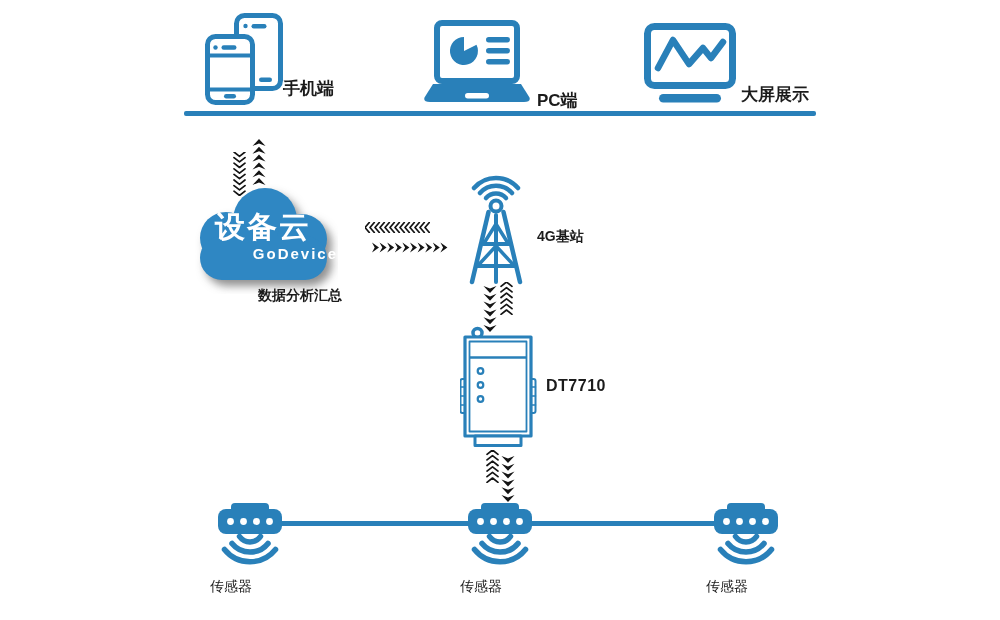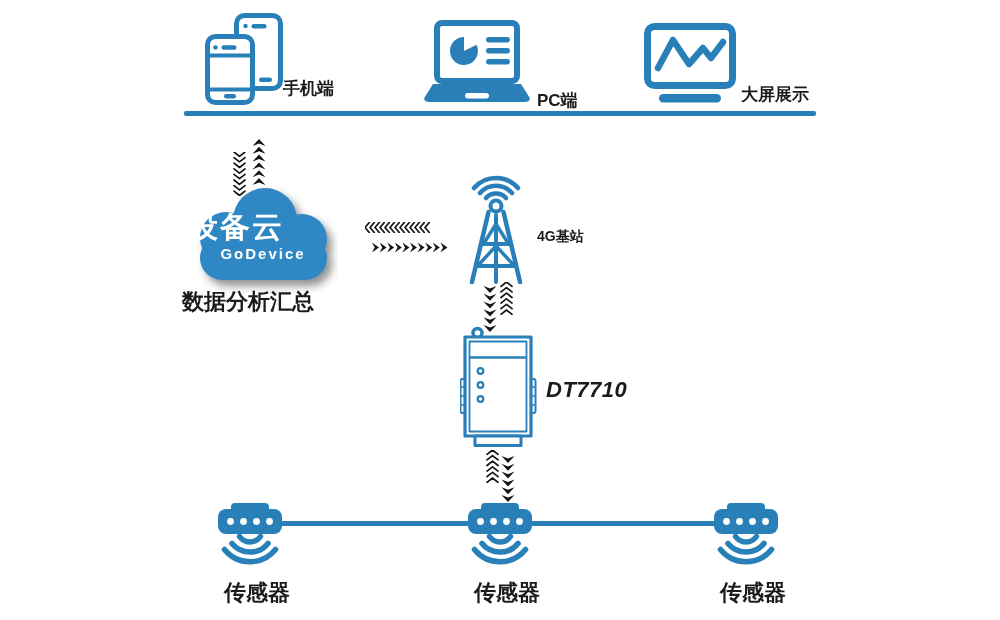--- a/index.html
+++ b/index.html
@@ -10,29 +10,29 @@
   }
   html,body{margin:0;padding:0;background:#fff;}
   .stage{
     position:relative;width:1000px;height:620px;background:#fff;overflow:hidden;
     font-family:"Liberation Sans","DejaVu Sans",sans-serif;color:var(--text);border-radius:11px;
   }
   .abs{position:absolute;}
   .label{position:absolute;font-weight:bold;color:var(--text);white-space:nowrap;}
   .lab17{font-size:17px;}
   .lab18{font-size:14px;}
-  .dtlab{font-size:22px;font-weight:600;letter-spacing:.5px;font-style:italic;}
-  .cloud-title{position:absolute;left:188px;width:150px;top:207px;text-align:left;
+  .dtlab{font-size:16px;font-weight:600;letter-spacing:.5px;}
+  .cloud-title{position:absolute;left:188px;width:150px;top:207px;text-align:center;
     font-size:30px;font-weight:bold;color:#fff;letter-spacing:2px;}
-  .cloud-sub{position:absolute;left:188px;width:150px;top:245px;text-align:center;
+  .cloud-sub{position:absolute;left:188px;width:150px;top:245px;text-align:right;
     font-size:15px;font-weight:bold;color:#fff;letter-spacing:2px;}
-  .caption{position:absolute;left:182px;width:160px;top:287px;text-align:left;
-    font-size:22px;font-weight:bold;color:var(--text);}
-  .sensor-label{position:absolute;width:80px;top:578px;text-align:right;
-    font-size:22px;font-weight:bold;color:var(--text);}
+  .caption{position:absolute;left:182px;width:160px;top:287px;text-align:right;
+    font-size:14px;font-weight:bold;color:var(--text);}
+  .sensor-label{position:absolute;width:80px;top:578px;text-align:left;
+    font-size:14px;font-weight:normal;color:var(--text);}
   .sep{position:absolute;left:184px;top:111px;width:632px;height:5px;
     background:var(--primary);border-radius:2px;}
   .bus{position:absolute;left:250px;top:521px;width:496px;height:5px;
     background:var(--primary);border-radius:2px;}
   
   .sP{stroke:var(--primary);fill:none;stroke-linecap:round;stroke-linejoin:round;}
   .sPb{stroke:var(--primary);fill:none;stroke-linecap:butt;}
   .sPfW{stroke:var(--primary);fill:#fff;stroke-linejoin:round;}
   .fP{fill:var(--primary);}
   .fW{fill:#fff;}

